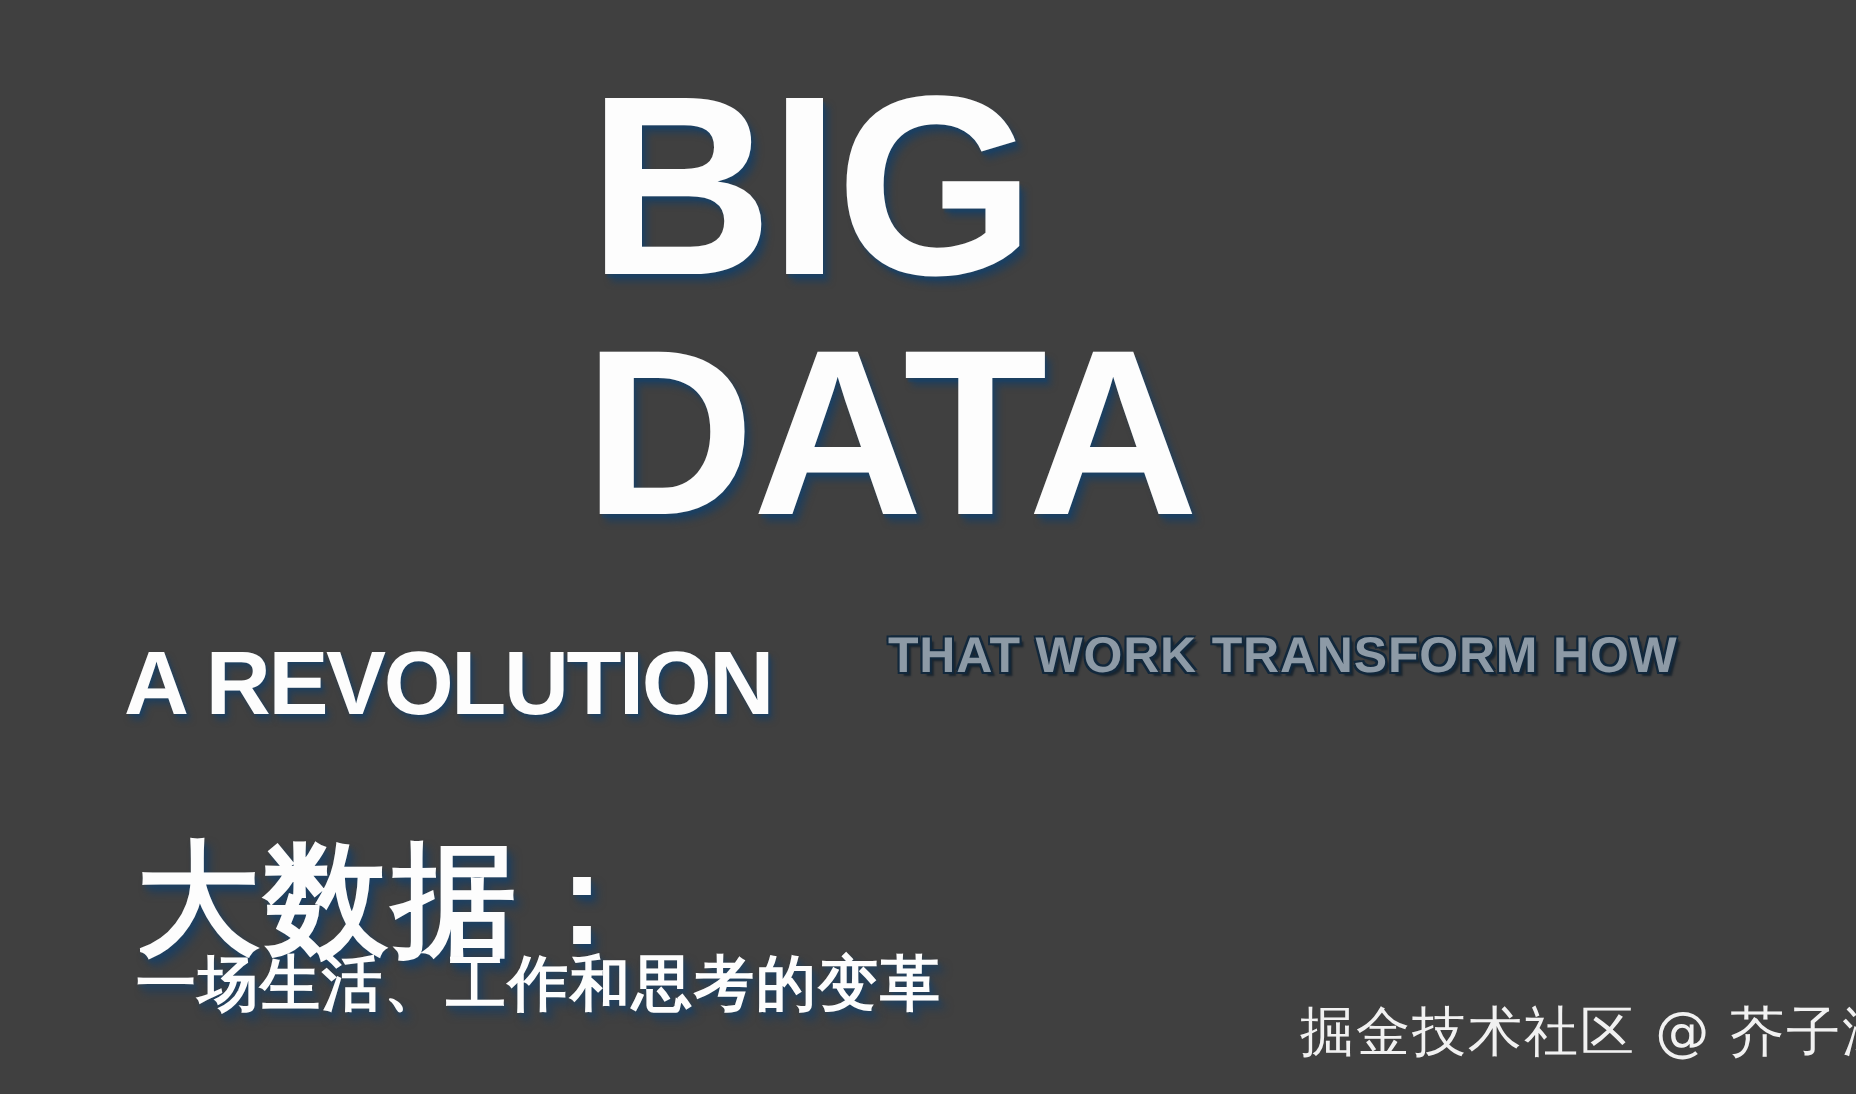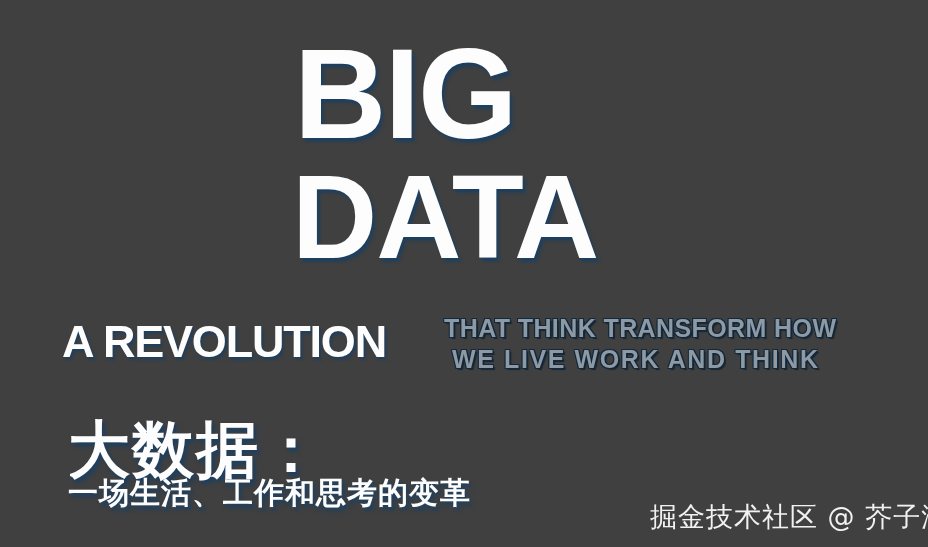--- a/index.html
+++ b/index.html
@@ -135,22 +135,21 @@
 
 <div id="poster">
 
   <div class="headline" id="word-big">BIG</div>
 
   <div class="headline" id="word-data">DATA</div>
 
   <div id="revolution">A REVOLUTION</div>
 
   <div id="tagline">
-    <span class="tagline-line first">THAT THINK TRANSFORM HOW</span>
-    <span class="tagline-line second">WE  LIVE  WORK  AND   THINK</span>
+    <span class="tagline-line first">THAT WORK TRANSFORM HOW</span>
   </div>
 
   <div class="cn" id="cn-line1">大数据：</div>
 
   <div class="cn" id="cn-line2">一场生活、工作和思考的变革</div>
 
   <div id="watermark">掘金技术社区 @ 芥子沫</div>
 
 </div>
 

